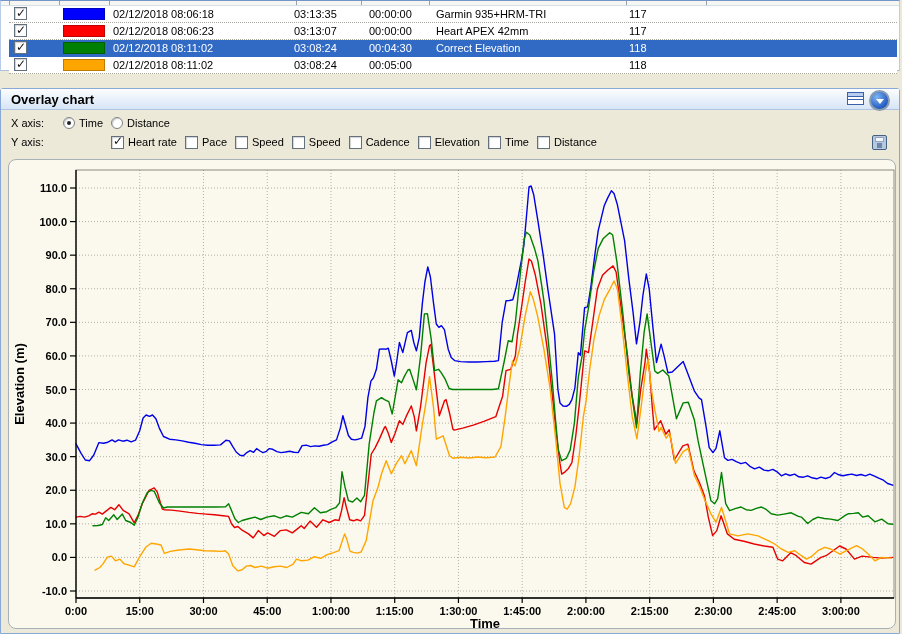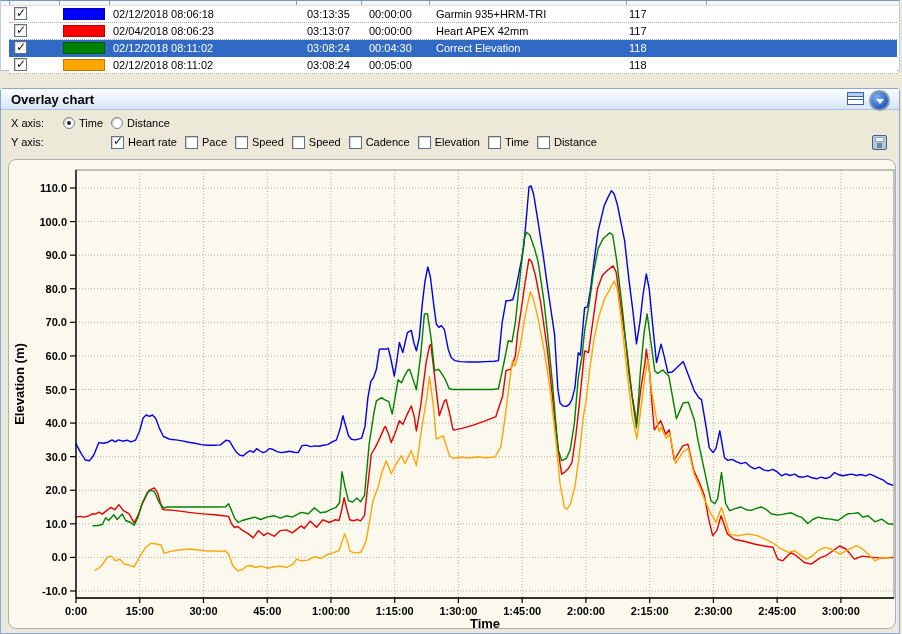--- a/index.html
+++ b/index.html
@@ -16,21 +16,21 @@
     border-left:1px solid #b9cdea;border-right:1px solid #b9cdea;
     border-bottom:1px solid #aac0e0;box-sizing:border-box;
   }
   #tl-header{position:absolute;left:0;top:0;width:100%;height:4px;background:#f6f6f2;border-bottom:1px solid #d6dee8;}
   #tl-header .sep{position:absolute;top:0;width:1px;height:4px;background:#9aa0a8;}
   #tl-rows{position:absolute;left:8px;top:5px;width:888px;}
   .trow{position:relative;height:16px;border-bottom:1px dotted #a8a89c;background:#fff;line-height:16px;}
   .trow.selected{background:#316ac5;border-bottom:1px solid #316ac5;}
   .trow.selected .tcell{color:#fff;}
   .tcell{position:absolute;top:0;white-space:nowrap;color:#000;}
-  .c-date{left:104px;} .c-dur{left:298px;} .c-off{left:360px;} .c-name{left:427px;} .c-val{left:620px;}
+  .c-date{left:104px;} .c-dur{left:285px;} .c-off{left:360px;} .c-name{left:427px;} .c-val{left:620px;}
   .swatch{position:absolute;left:54px;top:2px;width:42px;height:12px;border:1px solid rgba(0,0,0,0.25);box-sizing:border-box;}
   
   .cbx{position:relative;display:inline-block;width:13px;height:13px;background:#fff;
        border:1px solid #64707c;box-sizing:border-box;box-shadow:inset 1px 1px 1px rgba(0,0,0,0.18);}
   .cbx.checked::after{content:"\2713";position:absolute;left:1px;top:-3px;font-size:12px;font-weight:bold;color:#111;}
   .trow .cbx{position:absolute;left:5px;top:1px;}
   .radio{position:relative;display:inline-block;width:12px;height:12px;border-radius:50%;background:#fff;
          border:1px solid #7c8088;box-sizing:border-box;box-shadow:inset 1px 1px 1px rgba(0,0,0,0.2);}
   .radio.sel::after{content:"";position:absolute;left:3px;top:3px;width:4px;height:4px;border-radius:50%;background:#222;}
   
@@ -90,21 +90,21 @@
         <span class="swatch" style="background: rgb(0, 0, 255);"></span>
         <span class="tcell c-date">02/12/2018 08:06:18</span>
         <span class="tcell c-dur">03:13:35</span>
         <span class="tcell c-off">00:00:00</span>
         <span class="tcell c-name">Garmin 935+HRM-TRI</span>
         <span class="tcell c-val">117</span>
       </div>
       <div class="trow">
         <span class="cbx checked"></span>
         <span class="swatch" style="background: rgb(255, 0, 0);"></span>
-        <span class="tcell c-date">02/04/2018 08:06:23</span>
+        <span class="tcell c-date">02/12/2018 08:06:23</span>
         <span class="tcell c-dur">03:13:07</span>
         <span class="tcell c-off">00:00:00</span>
         <span class="tcell c-name">Heart APEX 42mm</span>
         <span class="tcell c-val">117</span>
       </div>
       <div class="trow selected">
         <span class="cbx checked"></span>
         <span class="swatch" style="background: rgb(0, 128, 0);"></span>
         <span class="tcell c-date">02/12/2018 08:11:02</span>
         <span class="tcell c-dur">03:08:24</span>

